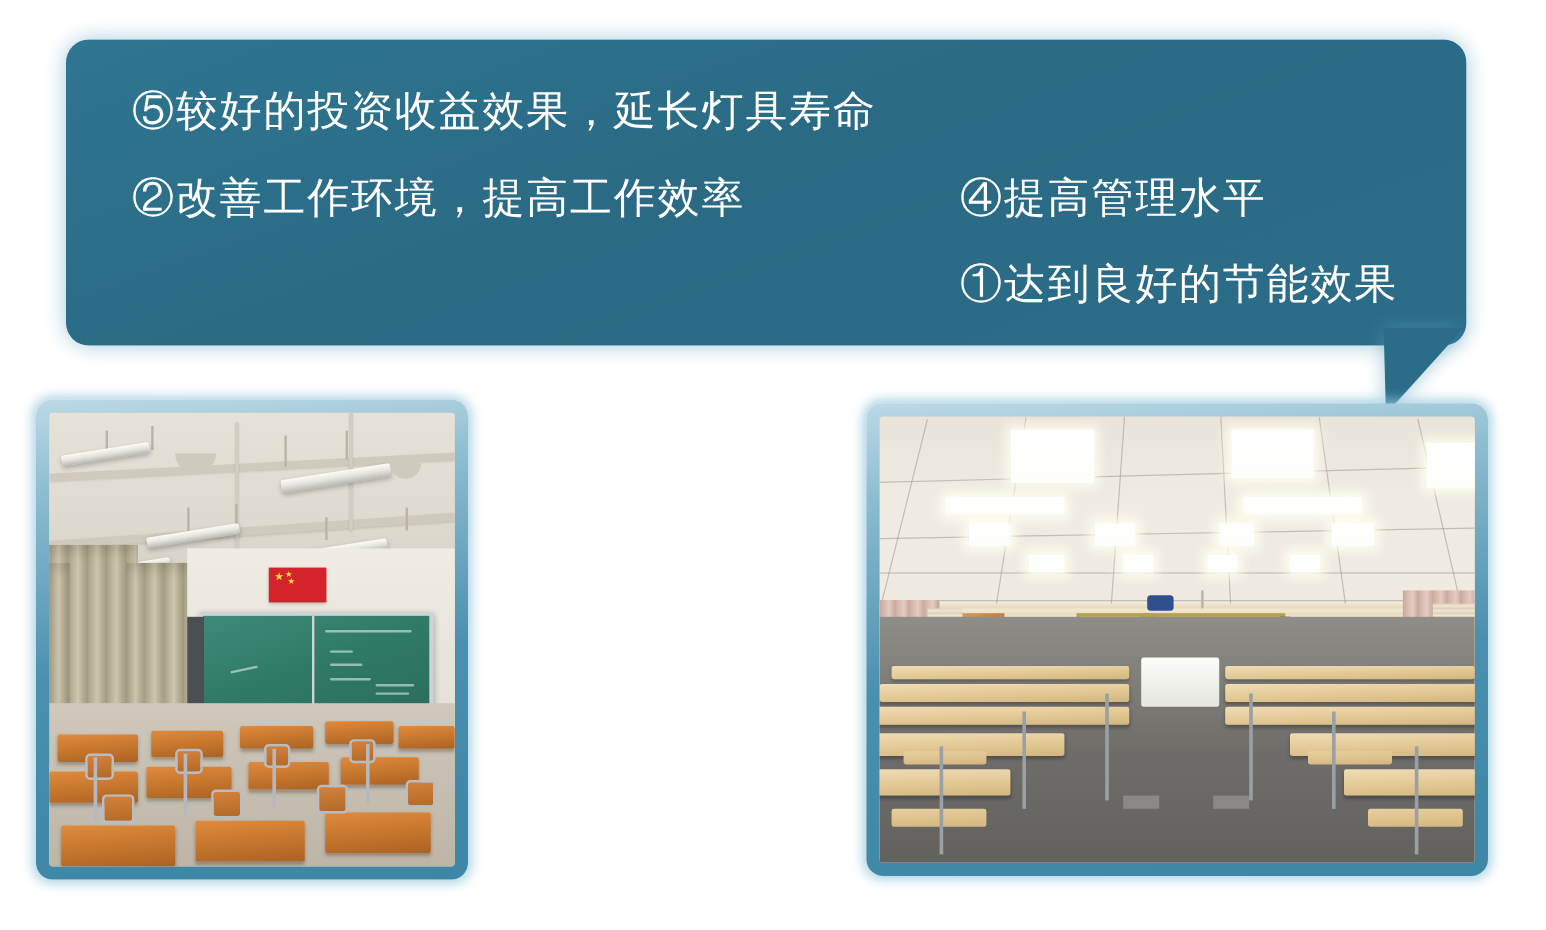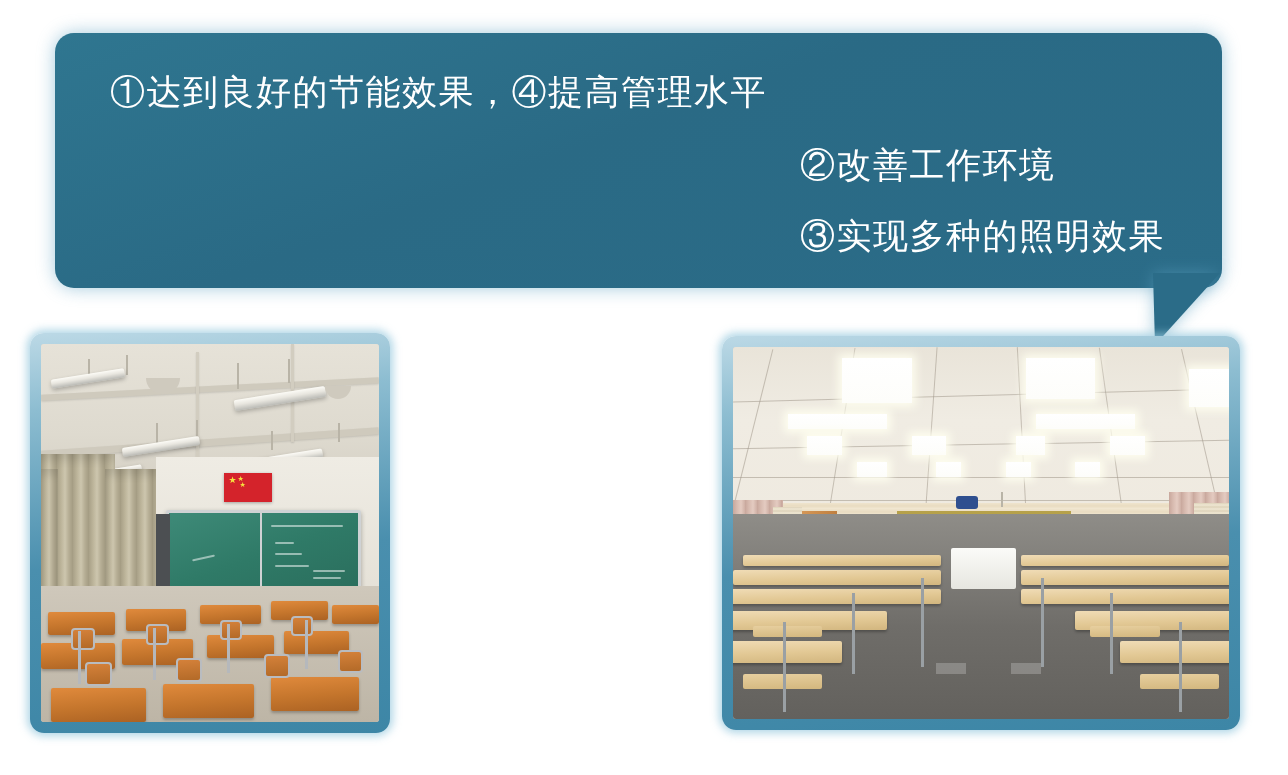--- a/index.html
+++ b/index.html
@@ -291,23 +291,24 @@
       <path d="M53 0 L120 0 L55 72 Z"></path>
     </svg>
   </div>
   <div class="bubble-tail">
     <svg width="140" height="80" viewBox="0 0 140 80" xmlns="http://www.w3.org/2000/svg">
       <path d="M53 0 L120 0 L55 72 Z"></path>
     </svg>
   </div>
 
   <div class="bubble-text">
-    <div class="cn-line row-full">①达到良好的节能效果，④提高管理水平</div>
-    <div class="cn-line row-2-right">②改善工作环境</div>
-    <div class="cn-line row-3-right">③实现多种的照明效果</div>
+    <div class="cn-line row-full">⑤较好的投资收益效果，延长灯具寿命</div>
+    <div class="cn-line row-2-left">②改善工作环境，提高工作效率</div>
+    <div class="cn-line row-2-right">④提高管理水平</div>
+    <div class="cn-line row-3-right">①达到良好的节能效果</div>
   </div>
 </div>
 
 <div id="photo-left" class="photo-frame">
   <div class="photo-inner">
 
     <div class="lc-ceiling"></div>
     <div class="lc-wall" style="left:0; top:34%; width:100%; height:30%;"></div>
 
     <div class="lc-beam b1"></div>

